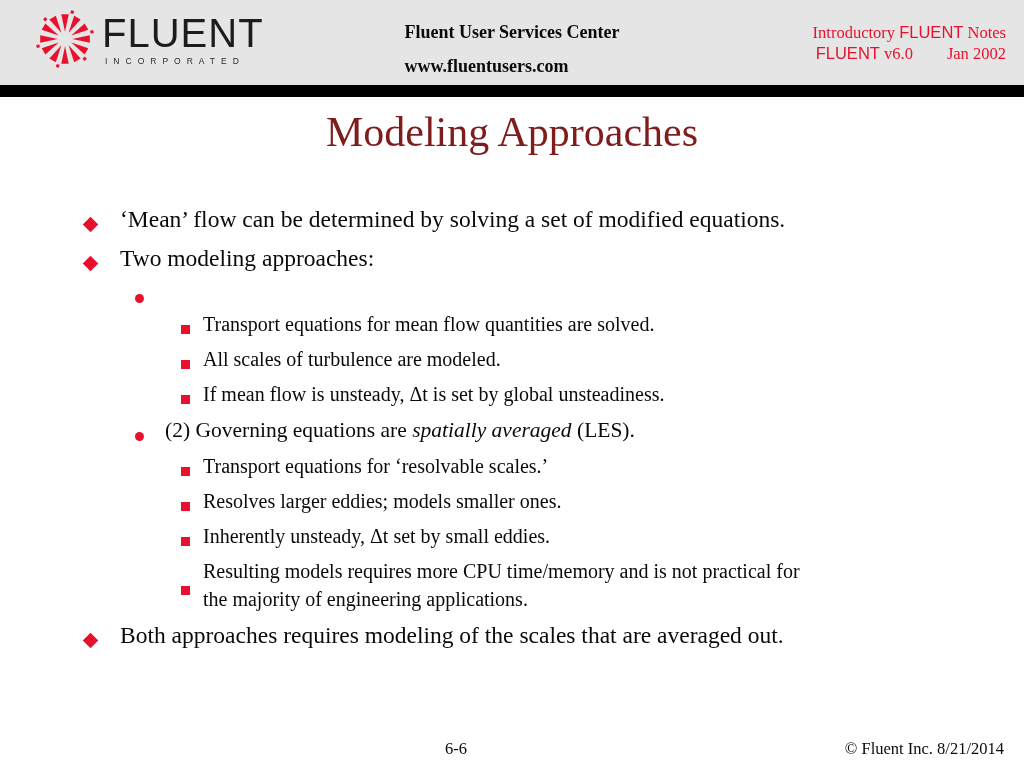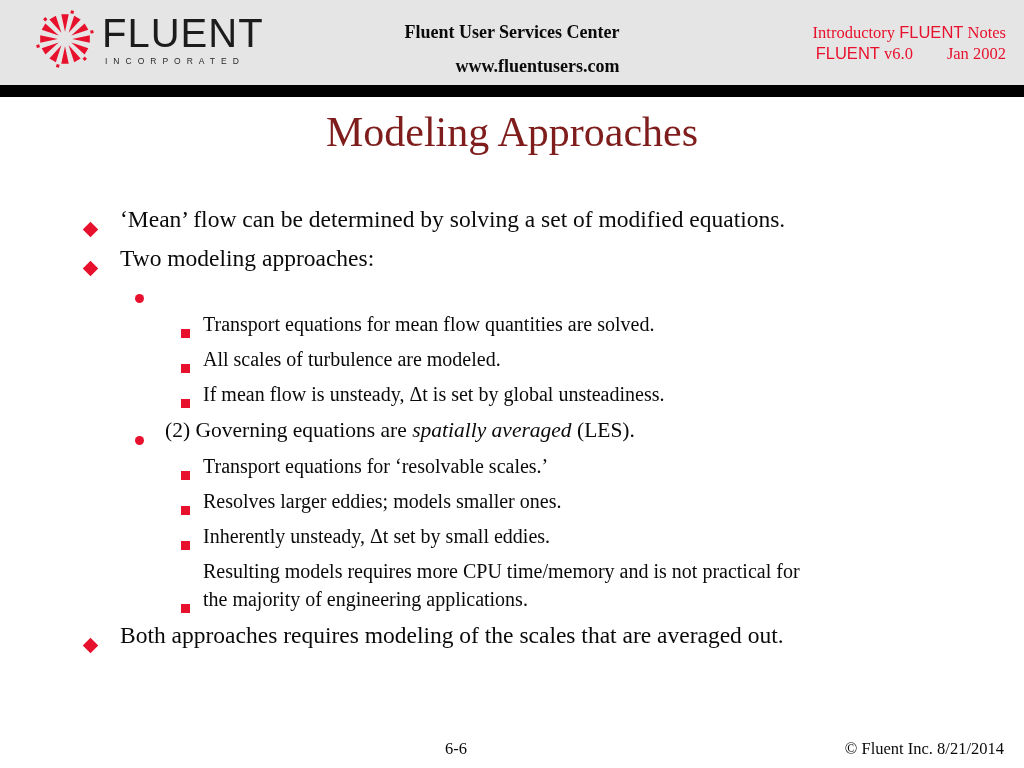--- a/index.html
+++ b/index.html
@@ -25,41 +25,41 @@
     font-family:"Liberation Sans", sans-serif;
     font-size:40px;line-height:40px;font-weight:400;
     letter-spacing:1px;color:#1c1c1c;
   }
   .logo-sub{
     font-family:"Liberation Sans", sans-serif;
     font-size:8.5px;letter-spacing:6px;color:#2a2a2a;margin-top:3px;margin-left:3px;
   }
   .header-center{
     position:absolute;left:50%;transform:translateX(-50%);
-    top:22px;text-align:right;font-weight:bold;font-size:18px;white-space:nowrap;
+    top:22px;text-align:left;font-weight:bold;font-size:18px;white-space:nowrap;
   }
   .header-center .line2{margin-top:13px;}
   .header-right{
     position:absolute;right:18px;top:22px;text-align:right;
     color:var(--red);font-size:16.5px;line-height:21px;white-space:nowrap;
   }
   .sans{font-family:"Liberation Sans", sans-serif;}
   .hr-spacer{display:inline-block;width:34px;}
 
   .black-bar{position:absolute;top:85px;left:0;width:1024px;height:12px;background:#000;}
 
   
   .slide-title{
     position:absolute;top:108px;left:0;width:1024px;
     text-align:center;font-size:42px;line-height:48px;color:#7f1d1d;
   }
 
   
   .content{position:absolute;top:204px;left:0;width:1024px;}
-  .row{display:flex;align-items:flex-end;}
+  .row{display:flex;align-items:center;}
   .row .marker-box{display:flex;justify-content:flex-start;}
   .l1{padding-left:85px;padding-right:60px;font-size:23.5px;line-height:31px;margin-bottom:8px;}
   .l1 .marker-box{flex:0 0 35px;padding-top:10px;}
   .l2{padding-left:135px;padding-right:118px;font-size:21.5px;line-height:30px;margin-bottom:7px;}
   .l2 .marker-box{flex:0 0 30px;padding-top:11px;}
   .l3{padding-left:181px;padding-right:95px;font-size:20px;line-height:28px;margin-bottom:7px;}
   .l3 .marker-box{flex:0 0 22px;padding-top:9px;}
 
   .diamond{width:11px;height:11px;background:var(--red);transform:rotate(45deg);}
   .circleb{width:9px;height:9px;border-radius:50%;background:var(--red);margin-top:1px;}

